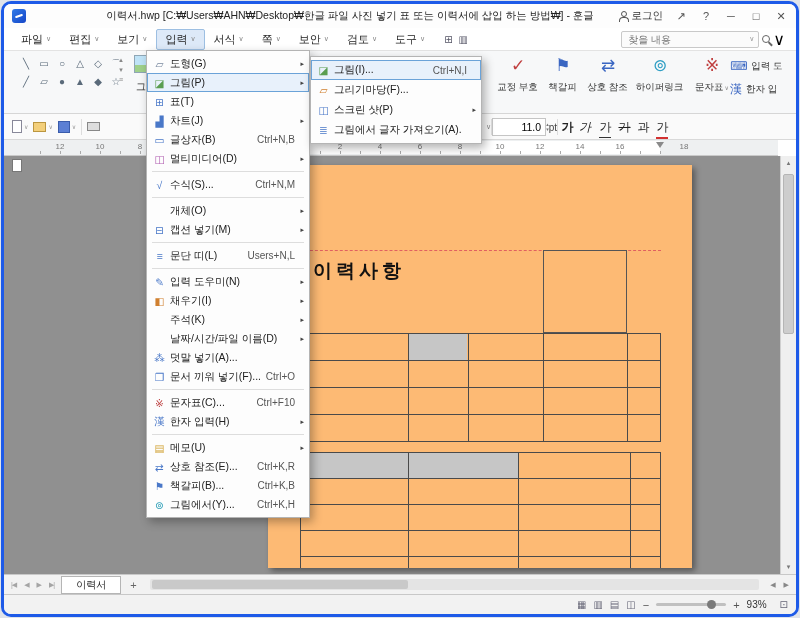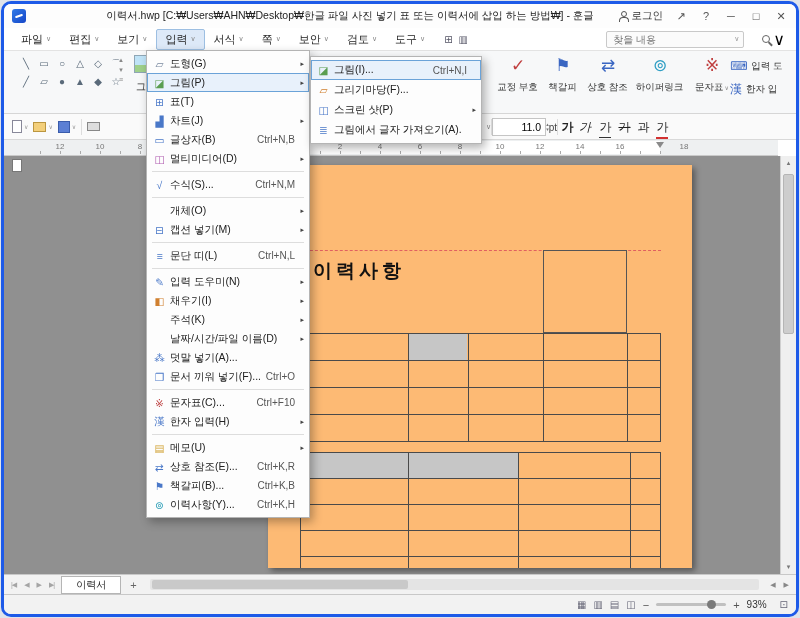--- a/index.html
+++ b/index.html
@@ -19,21 +19,21 @@
   .person::after{content:"";position:absolute;left:1px;top:6px;width:8px;height:4px;border:1px solid #555;border-bottom:none;border-radius:4px 4px 0 0;}
   .wc{width:14px;text-align:center;cursor:default;color:#555;}
 
   
   .menubar{position:absolute;left:0;right:0;top:24px;height:23px;background:#fff;border-bottom:1px solid #e3e3e3;display:flex;align-items:center;padding:0 8px;}
   .mb-item{display:flex;align-items:center;gap:3px;padding:2px 8px;font-size:11px;color:#222;border:1px solid transparent;border-radius:2px;}
   .mb-item .caret{font-size:7px;color:#888;}
   .mb-item.active{background:#dde9f8;border-color:#9dbfe2;}
   .mb-tools{display:flex;gap:6px;margin-left:10px;}
   .mb-tool{display:flex;align-items:center;gap:2px;font-size:10px;color:#556;}
-  .searchbox{margin-left:auto;display:flex;align-items:center;gap:15px;}
+  .searchbox{margin-left:auto;display:flex;align-items:center;gap:0;}
   .search-field{width:138px;height:17px;border:1px solid #c9c9c9;background:#fbfbfb;border-radius:2px;display:flex;align-items:center;padding:0 4px;}
   .search-input{border:none;background:transparent;font-size:10px;flex:1;outline:none;color:#333;min-width:0;}
   .search-field .caret{font-size:7px;color:#999;}
   .lens-btn{display:flex;align-items:center;gap:3px;padding:0 3px;}
   .lens{width:8px;height:8px;border:1.5px solid #666;border-radius:50%;position:relative;}
   .lens::after{content:"";position:absolute;width:5px;height:1.5px;background:#666;transform:rotate(45deg);right:-4px;bottom:-2px;}
 
   
   .ribbon{position:absolute;left:0;right:0;top:47px;height:63px;background:#f7f8f9;border-bottom:1px solid #d6d6d6;}
   .shape-grid{position:absolute;left:14px;top:5px;width:96px;display:grid;grid-template-columns:repeat(6,16px);grid-auto-rows:16px;gap:2px;}
@@ -492,21 +492,21 @@
       <div class="ctx-item">
         <span class="mi" style="color: rgb(74, 120, 200);">⊟</span>
         <span class="lbl">캡션 넣기(M)</span>
         <span class="sc"></span>
         <span class="arr">▸</span>
       </div>
       <div class="msep"></div>
       <div class="ctx-item">
         <span class="mi" style="color: rgb(74, 120, 200);">≡</span>
         <span class="lbl">문단 띠(L)</span>
-        <span class="sc">Ctrl+N,L</span>
+        <span class="sc">Users+N,L</span>
         <span class="arr"></span>
       </div>
       <div class="msep"></div>
       <div class="ctx-item">
         <span class="mi" style="color: rgb(74, 120, 200);">✎</span>
         <span class="lbl">입력 도우미(N)</span>
         <span class="sc"></span>
         <span class="arr">▸</span>
       </div>
       <div class="ctx-item">
@@ -566,21 +566,21 @@
         <span class="arr"></span>
       </div>
       <div class="ctx-item">
         <span class="mi" style="color: rgb(74, 120, 200);">⚑</span>
         <span class="lbl">책갈피(B)...</span>
         <span class="sc">Ctrl+K,B</span>
         <span class="arr"></span>
       </div>
       <div class="ctx-item">
         <span class="mi" style="color: rgb(48, 160, 184);">⊚</span>
-        <span class="lbl">이력사항(Y)...</span>
+        <span class="lbl">그림에서(Y)...</span>
         <span class="sc">Ctrl+K,H</span>
         <span class="arr"></span>
       </div>
   </div>
 
   <div class="sub-menu">
     <div class="ctx-item hl">
         <span class="mi" style="color: rgb(90, 158, 80);">◪</span>
         <span class="lbl">그림(I)...</span>
         <span class="sc">Ctrl+N,I</span>

